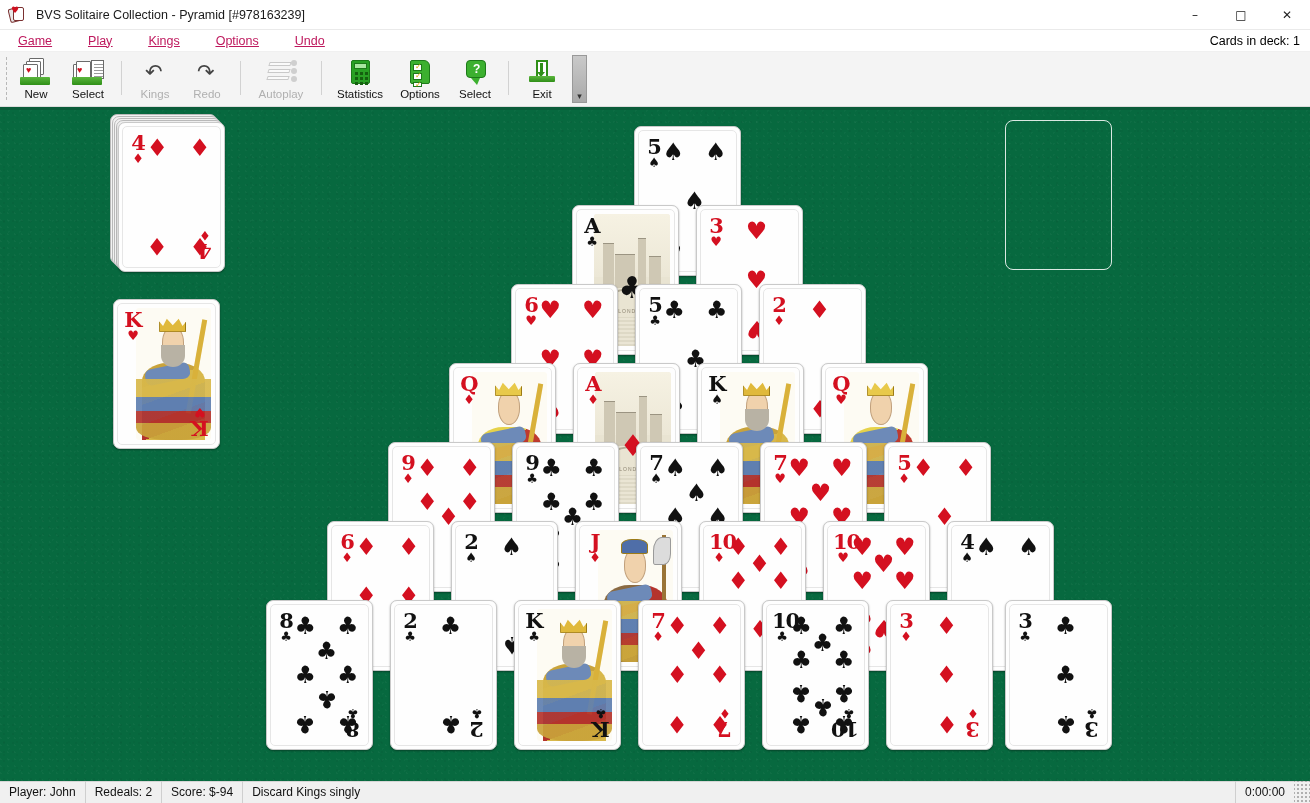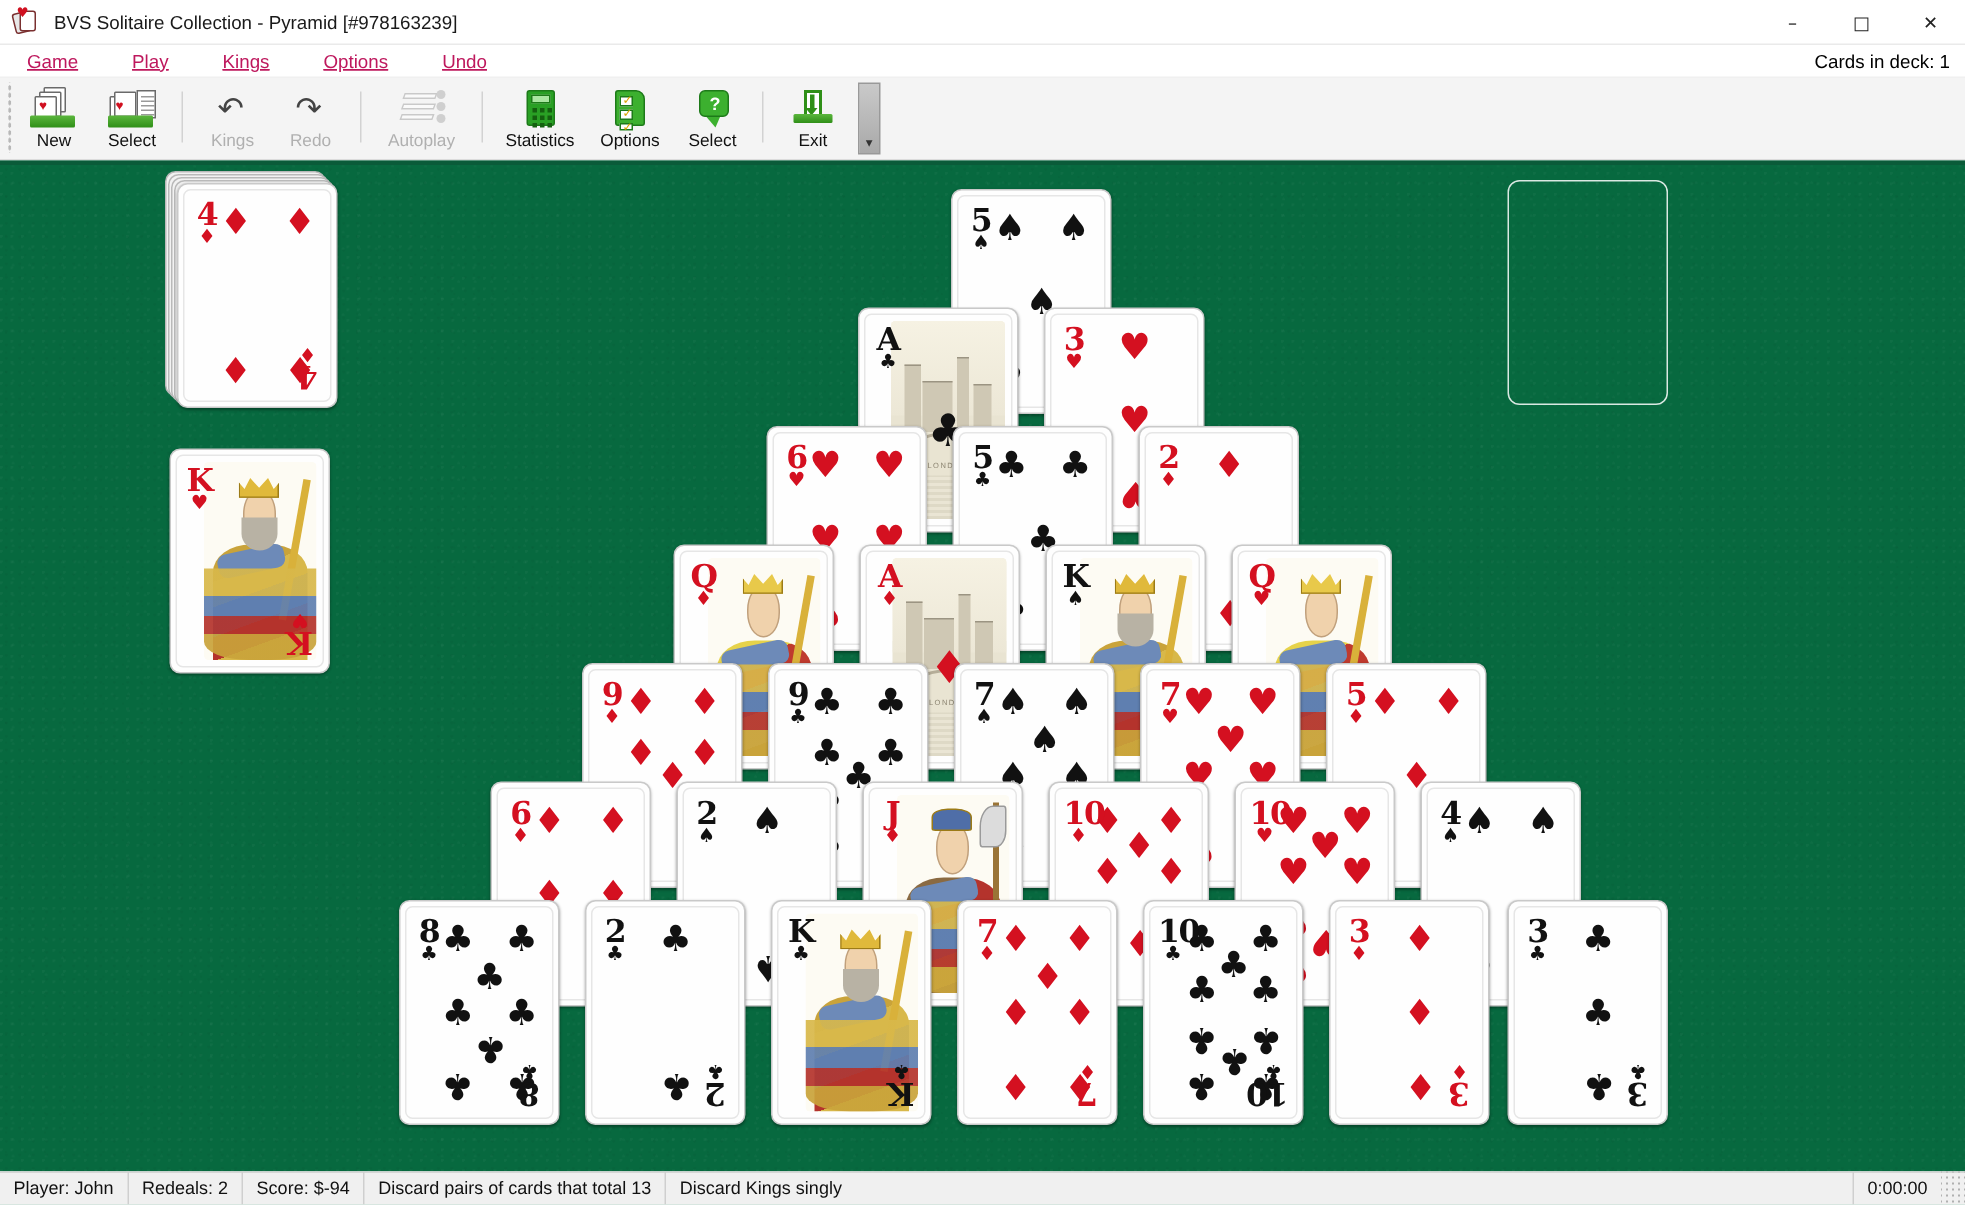--- a/index.html
+++ b/index.html
@@ -971,21 +971,20 @@
             <div class="st">♣</div>
           </div>
         </div>
       </div>
     </div>
 
   <div class="statusbar">
     <div class="sb-cell">Player: John</div>
     <div class="sb-cell">Redeals: 2</div>
     <div class="sb-cell">Score: $-94</div>
-    <div class="sb-cell">Discard pairs of cards that total 13</div>
     <div class="sb-cell nosep">Discard Kings singly</div>
     <div class="sb-right">
       <div class="sb-cell" style="border-left:1px solid #cfcfcf;border-right:none;">0:00:00</div>
       <div class="sb-grip"></div>
     </div>
   </div>
 
 </div>
 
 </body></html>

